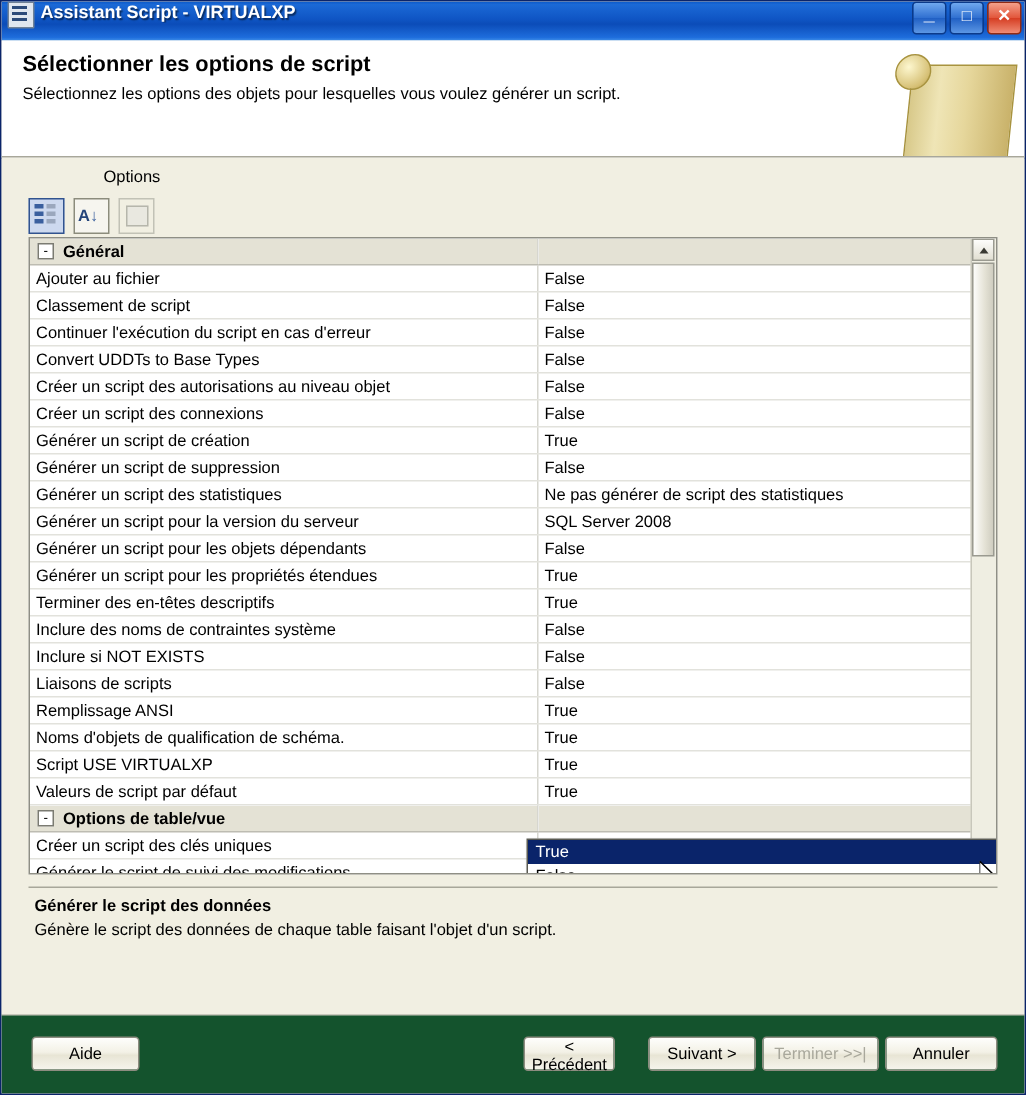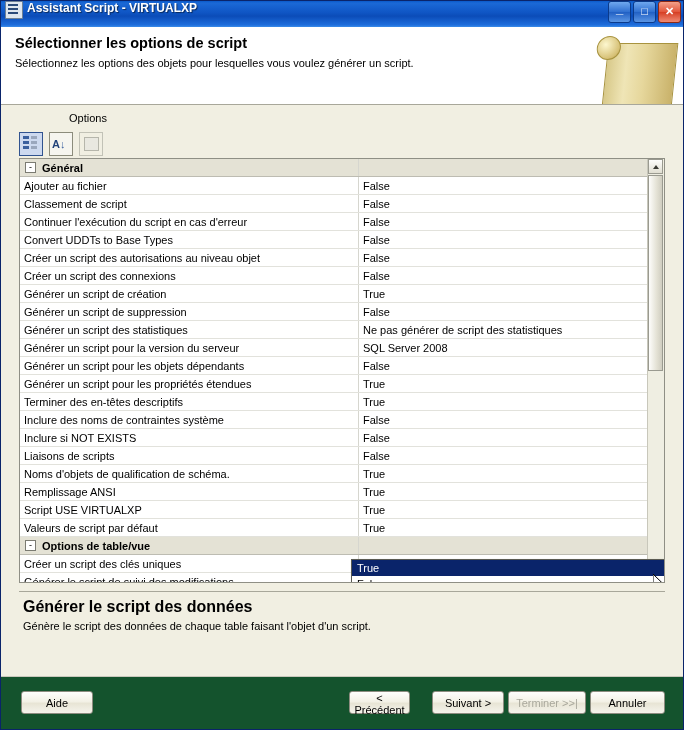--- a/index.html
+++ b/index.html
@@ -332,21 +332,21 @@
     position: absolute;
     left: 18px;
     right: 18px;
     bottom: 8px;
     height: 78px;
     border-top: 1px solid #a8a79a;
     padding: 6px 4px 0 4px;
     box-sizing: border-box;
   }
   .desc-title {
-    font-size: 16px;
+    font-size: 11px;
     font-weight: bold;
     margin-bottom: 4px;
   }
   .desc-body {
     font-size: 11px;
   }
   
   .footer {
     position: absolute;
     left: 0; right: 0; bottom: 0;
@@ -489,25 +489,25 @@
               </tr>
             <tr>
                 <td class="name">Inclure si NOT EXISTS</td>
                 <td class="value">False</td>
               </tr>
             <tr>
                 <td class="name">Liaisons de scripts</td>
                 <td class="value">False</td>
               </tr>
             <tr>
+                <td class="name">Remplissage ANSI</td>
+                <td class="value">True</td>
+              </tr>
+            <tr>
                 <td class="name">Noms d'objets de qualification de schéma.</td>
-                <td class="value">True</td>
-              </tr>
-            <tr>
-                <td class="name">Remplissage ANSI</td>
                 <td class="value">True</td>
               </tr>
             <tr>
                 <td class="name">Script USE VIRTUALXP</td>
                 <td class="value">True</td>
               </tr>
             <tr>
                 <td class="name">Valeurs de script par défaut</td>
                 <td class="value">True</td>
               </tr>

